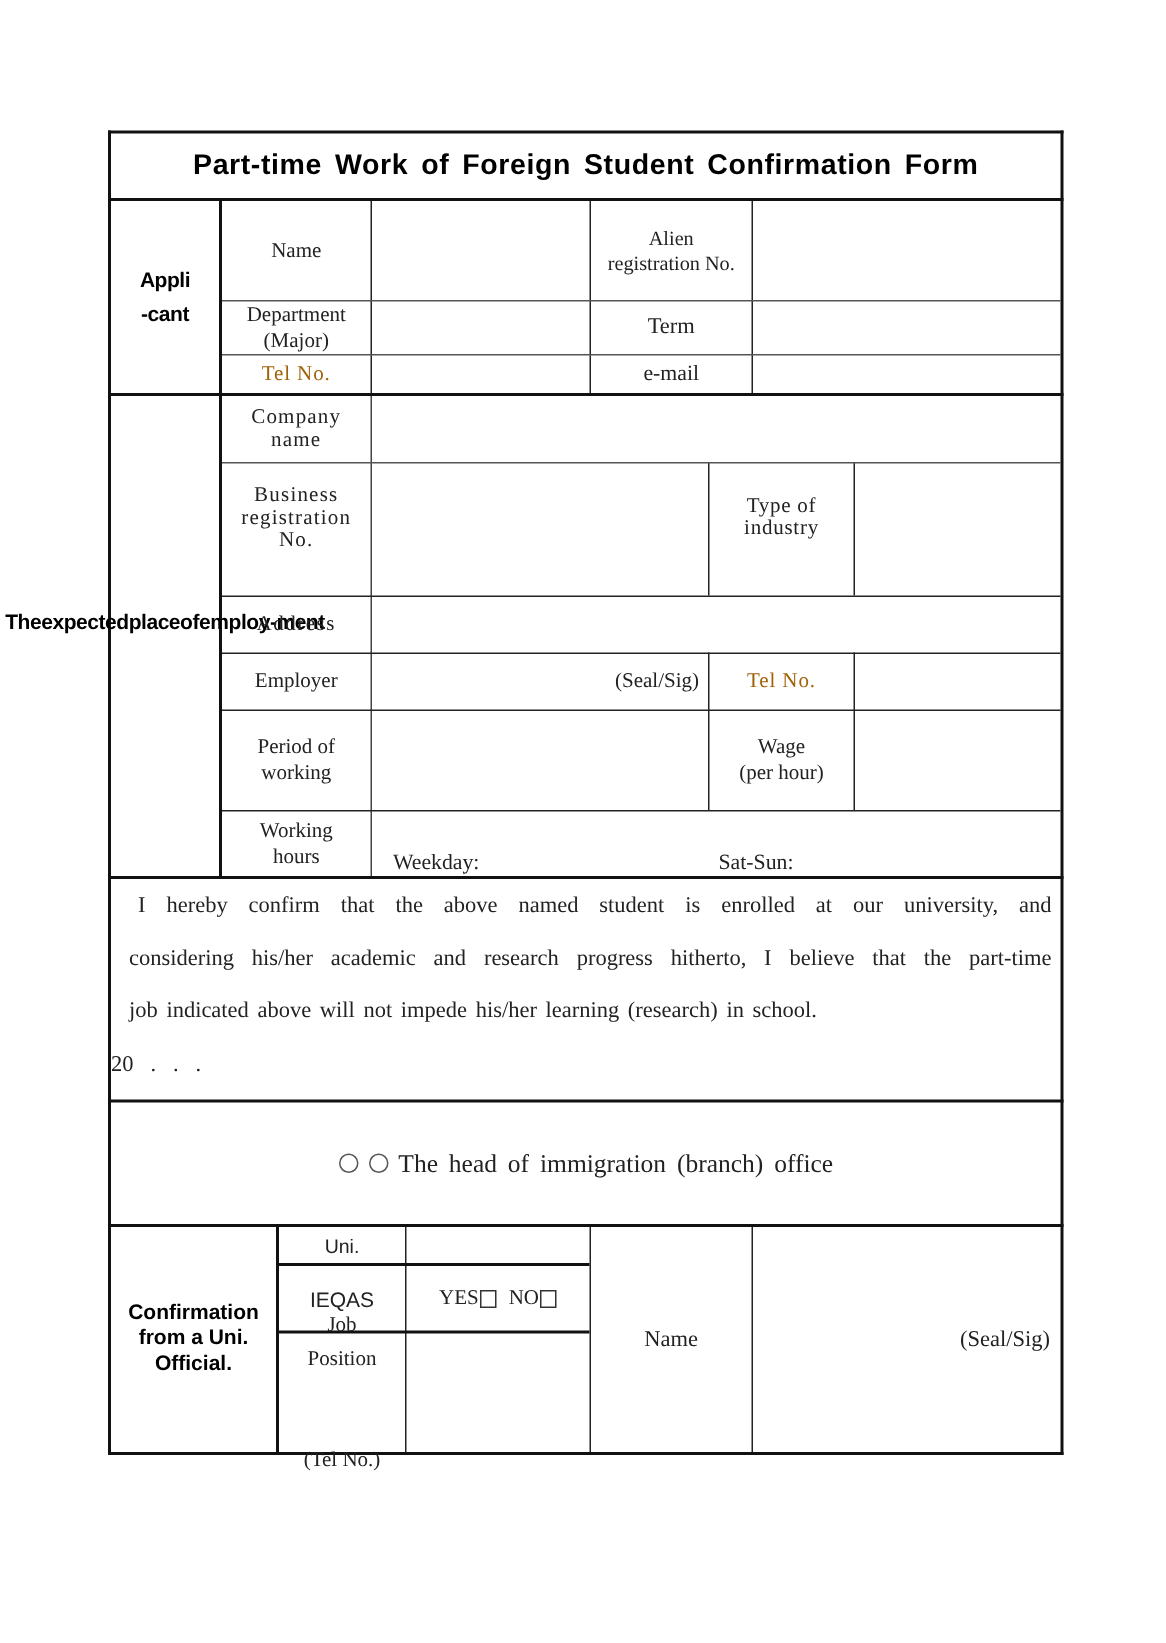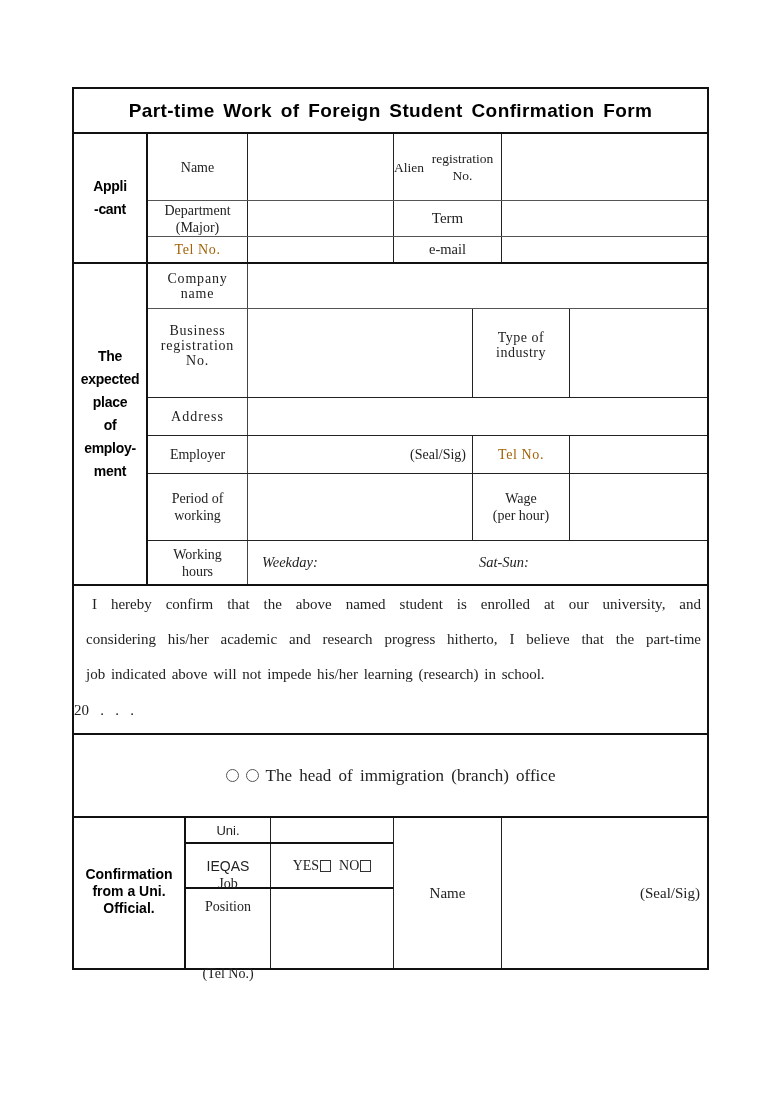--- a/index.html
+++ b/index.html
@@ -7,21 +7,21 @@
   .page { position: absolute; left: 0; top: 0; width: 777px; height: 1095px; background: #fff; }
 
   .abs { position: absolute; box-sizing: border-box; }
   .line-h { position: absolute; height: 1px; background: #222; }
   .line-v { position: absolute; width: 1px; background: #222; }
   .thick-h { position: absolute; height: 2px; background: #111; }
   .thick-v { position: absolute; width: 2px; background: #111; }
   .sans-bold { font-family: "Liberation Sans", sans-serif; font-weight: bold; color: #000; }
 
   .cell { position: absolute; display: flex; align-items: center; justify-content: center; text-align: center; box-sizing: border-box; }
-  .cell-left { position: absolute; display: flex; align-items: center; justify-content: flex-start; box-sizing: border-box; font-style: italic; }
+  .cell-left { position: absolute; display: flex; align-items: flex-end; justify-content: flex-start; box-sizing: border-box; }
   .cell-right { position: absolute; display: flex; align-items: center; justify-content: flex-end; box-sizing: border-box; }
 
   .label { font-family: "Liberation Serif", serif; font-size: 14px; line-height: 17px; color: #222; }
   .label-wide { font-family: "Liberation Serif", serif; font-size: 14px; line-height: 15px; letter-spacing: 0.8px; color: #222; }
   .label-tel { font-family: "Liberation Serif", serif; font-size: 14px; letter-spacing: 0.6px; color: #a16207; }
   .section-label { font-family: "Liberation Sans", sans-serif; font-weight: bold; font-size: 14px; line-height: 23px; color: #000; letter-spacing: -0.3px; }
   .title { font-family: "Liberation Sans", sans-serif; font-weight: bold; font-size: 19px; letter-spacing: 0.4px; color: #000; word-spacing: 3px; }
   .para { font-family: "Liberation Serif", serif; font-size: 15px; color: #222; }
   .small-sans { font-family: "Liberation Sans", sans-serif; font-size: 13px; color: #222; }
   .circle { display: inline-block; width: 11px; height: 11px; border: 1px solid #555; border-radius: 50%; margin-right: 7px; vertical-align: -1px; }
@@ -54,21 +54,21 @@
   <div class="cell" style="left:74px; top:134px; width:72px; height:128px; flex-direction:column;">
     <span class="section-label">Appli</span>
     <span class="section-label">-cant</span>
   </div>
 
   <div class="cell" style="left:148px; top:134px; width:99px; height:66px;">
     <span class="label">Name</span>
   </div>
   <div class="field" style="left:248px; top:134px; width:145px; height:66px;"><span></span></div>
 
-  <div class="cell" style="left:394px; top:134px; width:107px; height:66px; flex-direction:row;">
+  <div class="cell" style="left:394px; top:134px; width:107px; height:66px; flex-direction:column;">
     <span class="label" style="font-size:13.5px;">Alien</span>
     <span class="label" style="font-size:13.5px;">registration No.</span>
   </div>
   <div class="field" style="left:502px; top:134px; width:205px; height:66px;"><span></span></div>
 
   <div class="cell" style="left:148px; top:201px; width:99px; height:35px; flex-direction:column;">
     <span class="label">Department</span>
     <span class="label">(Major)</span>
   </div>
   <div class="field" style="left:248px; top:201px; width:145px; height:35px;"><span></span></div>
@@ -95,21 +95,21 @@
   <div class="line-v" style="left:472px; top:435px; height:105px;"></div>
   <div class="line-v" style="left:569px; top:435px; height:105px;"></div>
   <div class="line-h" style="left:148px; top:308px; width:559px; background:#555;"></div>
   <div class="line-h" style="left:148px; top:397px; width:559px;"></div>
   <div class="line-h" style="left:148px; top:435px; width:559px;"></div>
   <div class="line-h" style="left:148px; top:473px; width:559px;"></div>
   <div class="line-h" style="left:148px; top:540px; width:559px;"></div>
   <div class="thick-h" style="left:72px; top:584px; width:637px;"></div>
 
   <div class="cell" style="left:74px; top:264px; width:72px; height:320px; flex-direction:column; padding-bottom:0;">
-    <div style="display:flex; flex-direction:column; align-items:center; margin-top:-20px;">
+    <div style="display:flex; flex-direction:row; align-items:center; margin-top:-20px;">
       <span class="section-label">The</span>
       <span class="section-label">expected</span>
       <span class="section-label">place</span>
       <span class="section-label">of</span>
       <span class="section-label">employ-</span>
       <span class="section-label">ment</span>
     </div>
   </div>
 
   <div class="cell" style="left:148px; top:264px; width:99px; height:44px; flex-direction:column;">

